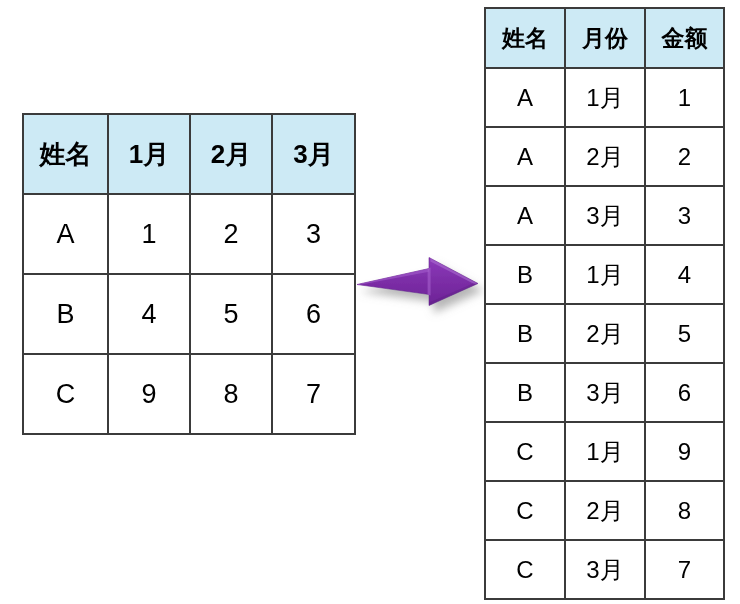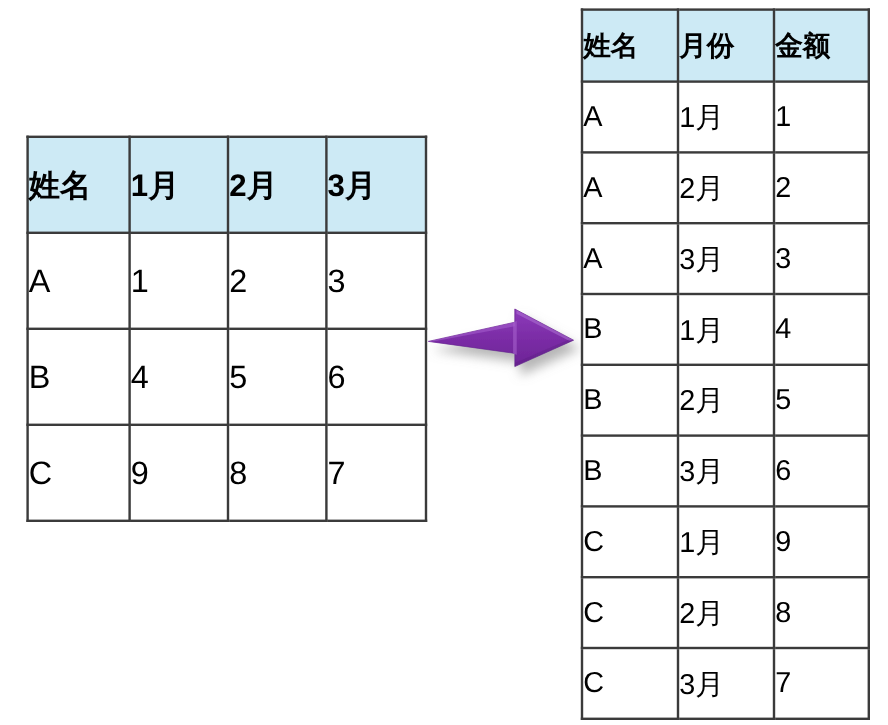--- a/index.html
+++ b/index.html
@@ -25,20 +25,21 @@
   
   .xl-table {
     position: absolute;
     border-collapse: collapse;
     table-layout: fixed;
     background: #ffffff;
     box-sizing: border-box;
   }
   .xl-table td {
     border: 2px solid #3b3b3b;
+    text-align: center;
     vertical-align: middle;
     color: #000000;
     background: #ffffff;
     padding: 0;
     font-weight: 500;
   }
   .xl-table tr.head-row td {
     background: #cdeaf5;
     font-weight: 700;
   }

